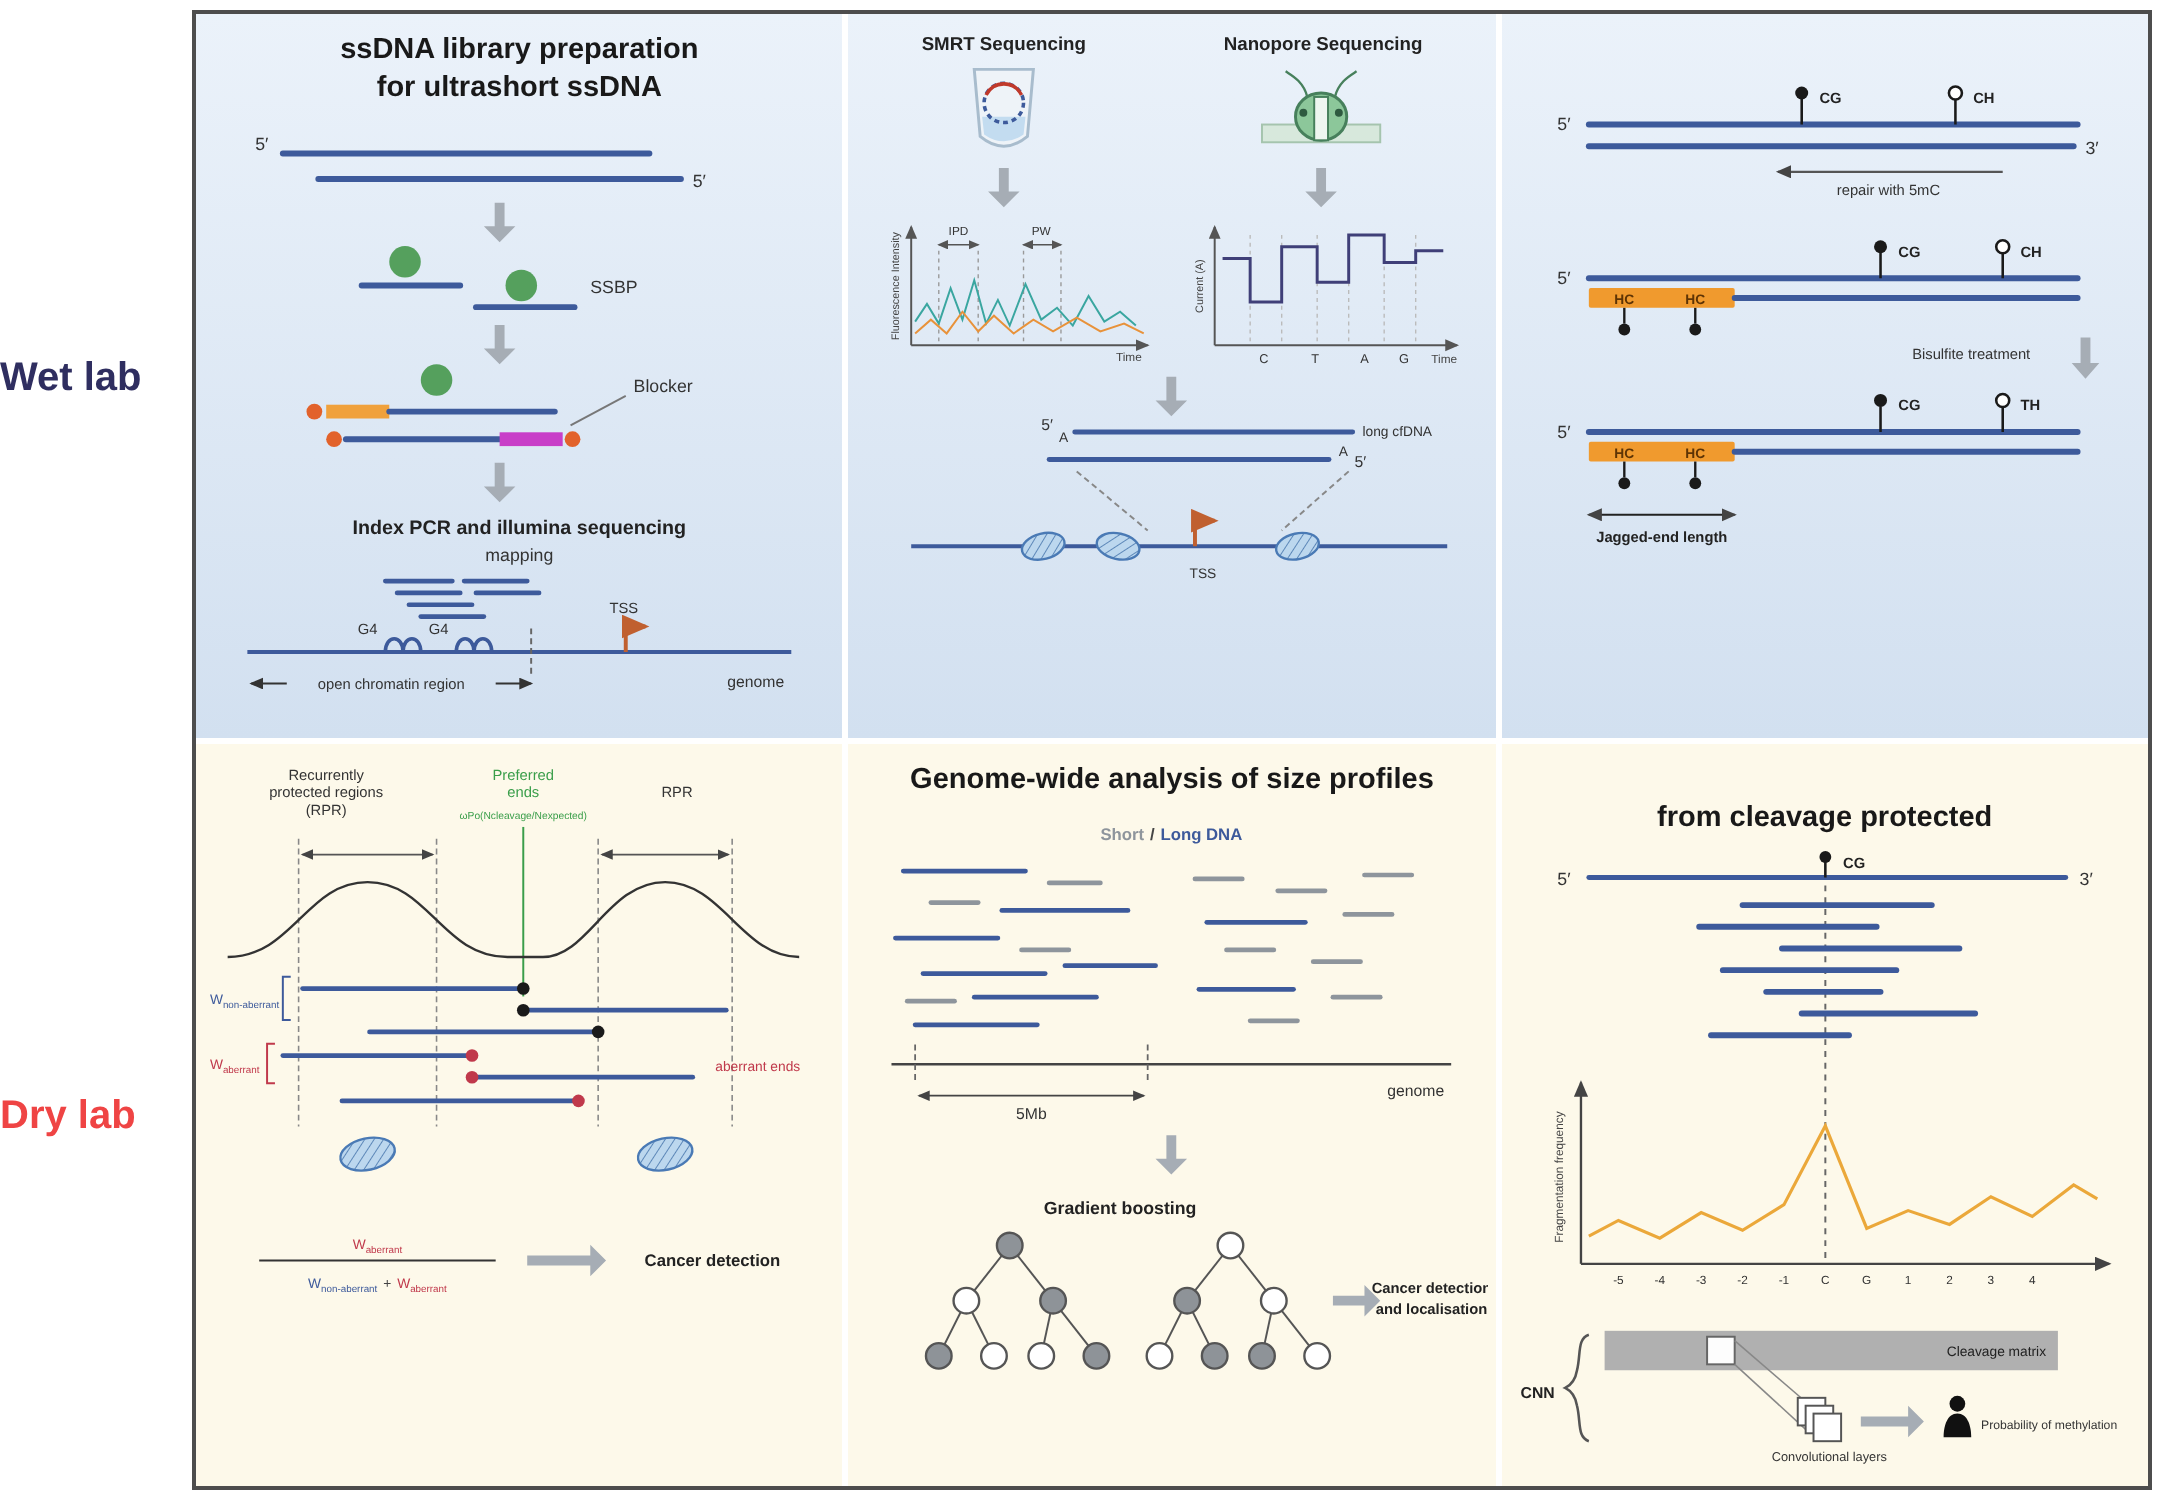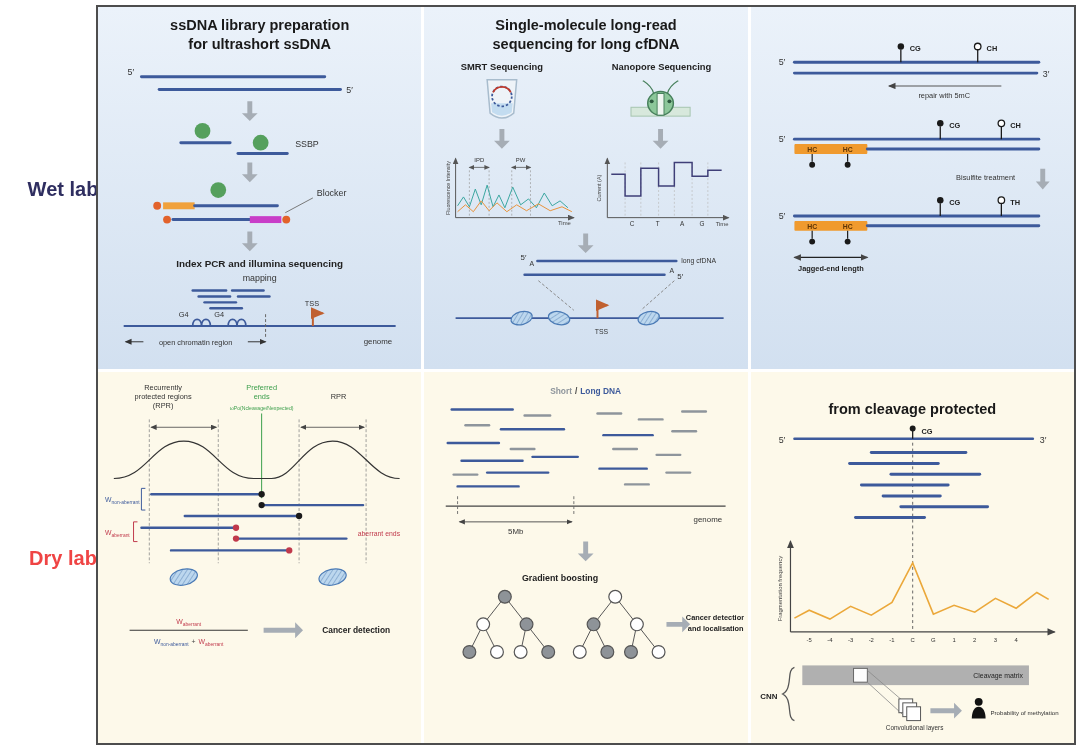--- a/index.html
+++ b/index.html
@@ -1,17 +1,17 @@
 <!DOCTYPE html>
 <html><head>
 <meta charset="utf-8">
 <style>
   *{margin:0;padding:0;box-sizing:border-box}
   html,body{width:1080px;height:750px;background:#fff;font-family:"Liberation Sans","DejaVu Sans",sans-serif;position:relative;overflow:hidden}
-  .row-label{position:absolute;left:16px;width:94px;text-align:center;font-size:20px;font-weight:bold}
+  .row-label{position:absolute;left:0;width:94px;font-size:20px;font-weight:bold}
   .row-label.wet{top:178px;color:#2f2e60}
   .row-label.dry{top:547px;color:#ef4444}
   .grid{position:absolute;left:96px;top:5px;width:980px;height:740px;border:2px solid #4d4d4d;background:#fff;display:grid;grid-template-columns:1fr 1fr 1fr;grid-template-rows:362px 1fr;gap:3px}
   .panel{padding:6px 4px 16px;overflow:hidden}
   .panel.wet{background:linear-gradient(180deg,#ebf2fa 0%,#d2e0f0 100%)}
   .panel.dry{background:#fdf9ea}
   .ptitle{text-align:center;font-size:14.5px;font-weight:bold;color:#191919;line-height:1.3;margin:3px 0 4px}
   .psvg{display:block;width:100%;height:auto}
   svg text{font-family:"Liberation Sans","DejaVu Sans",sans-serif}
 </style>
@@ -86,24 +86,20 @@
         <line x1="166" y1="260" x2="166" y2="284" stroke="#666" stroke-width="1" stroke-dasharray="3 2"></line>
         <line x1="24" y1="288" x2="42" y2="288" stroke="#333" stroke-width="1" marker-start="url(#p1d)"></line>
         <line x1="148" y1="288" x2="166" y2="288" stroke="#333" stroke-width="1" marker-end="url(#p1d)"></line>
         <text x="95" y="291" font-size="7.5" fill="#333" text-anchor="middle">open chromatin region</text>
         <text x="280" y="290" font-size="8" fill="#333" text-anchor="middle">genome</text>
       </g>
     </svg>
   </section>
 
   <section class="panel wet">
-    <h3 class="ptitle">
-      <span>Single-molecule long-read</span><br>
-      <span>sequencing for long cfDNA</span>
-    </h3>
     <svg class="psvg" viewBox="0 0 320 300" preserveAspectRatio="xMidYMin meet">
       <defs>
         <marker id="p2d" markerWidth="8" markerHeight="8" refX="6" refY="3" orient="auto-start-reverse">
             <path d="M0,0 L7,3 L0,6 Z" fill="#555"></path>
           </marker>
         <marker id="p2o" markerWidth="8" markerHeight="8" refX="6" refY="3" orient="auto">
             <path d="M0,0 L7,3 L0,6 Z" fill="#c06030"></path>
           </marker>
         <pattern id="p2h" patternUnits="userSpaceOnUse" width="4" height="4" patternTransform="rotate(45)">
           <rect width="4" height="4" fill="#bcd7ee"></rect>
@@ -307,20 +303,23 @@
         <text x="88" y="250" font-size="7" fill="#c0394b" text-anchor="middle"><tspan>W</tspan><tspan dy="2" font-size="5">aberrant</tspan></text>
         <line x1="28" y1="256" x2="148" y2="256" stroke="#333" stroke-width="1"></line>
         <text x="88" y="270" font-size="7" text-anchor="middle"><tspan fill="#3d5a9b">W</tspan><tspan fill="#3d5a9b" dy="2" font-size="5">non-aberrant</tspan><tspan fill="#444" dy="-2" dx="3">+</tspan><tspan fill="#c0394b" dx="3">W</tspan><tspan fill="#c0394b" dy="2" font-size="5">aberrant</tspan></text>
         <path d="M164,253.5 L196,253.5 L196,248 L204,256 L196,264 L196,258.5 L164,258.5 Z" fill="#a6adb5"></path>
         <text x="258" y="259" font-size="8.5" font-weight="bold" fill="#222" text-anchor="middle">Cancer detection</text>
       </g>
     </svg>
   </section>
 
   <section class="panel dry">
+    <h3 class="ptitle">
+      <span>Genome-wide analysis of size profiles</span>
+    </h3>
     <svg class="psvg" viewBox="0 0 320 292" preserveAspectRatio="xMidYMin meet">
       <defs>
         <marker id="p5d" markerWidth="8" markerHeight="8" refX="6" refY="3" orient="auto-start-reverse">
             <path d="M0,0 L7,3 L0,6 Z" fill="#444"></path>
           </marker>
       </defs>
       <text x="160" y="16" font-size="8.5" font-weight="bold" text-anchor="middle"><tspan fill="#8e959c">Short</tspan><tspan fill="#444" dx="3">/</tspan><tspan fill="#3d5a9b" dx="3">Long DNA</tspan></text>
       <g stroke-linecap="round" stroke-width="2.4" fill="none">
         <g stroke="#3d5a9b">
           <line x1="24" y1="32" x2="86" y2="32"></line>

